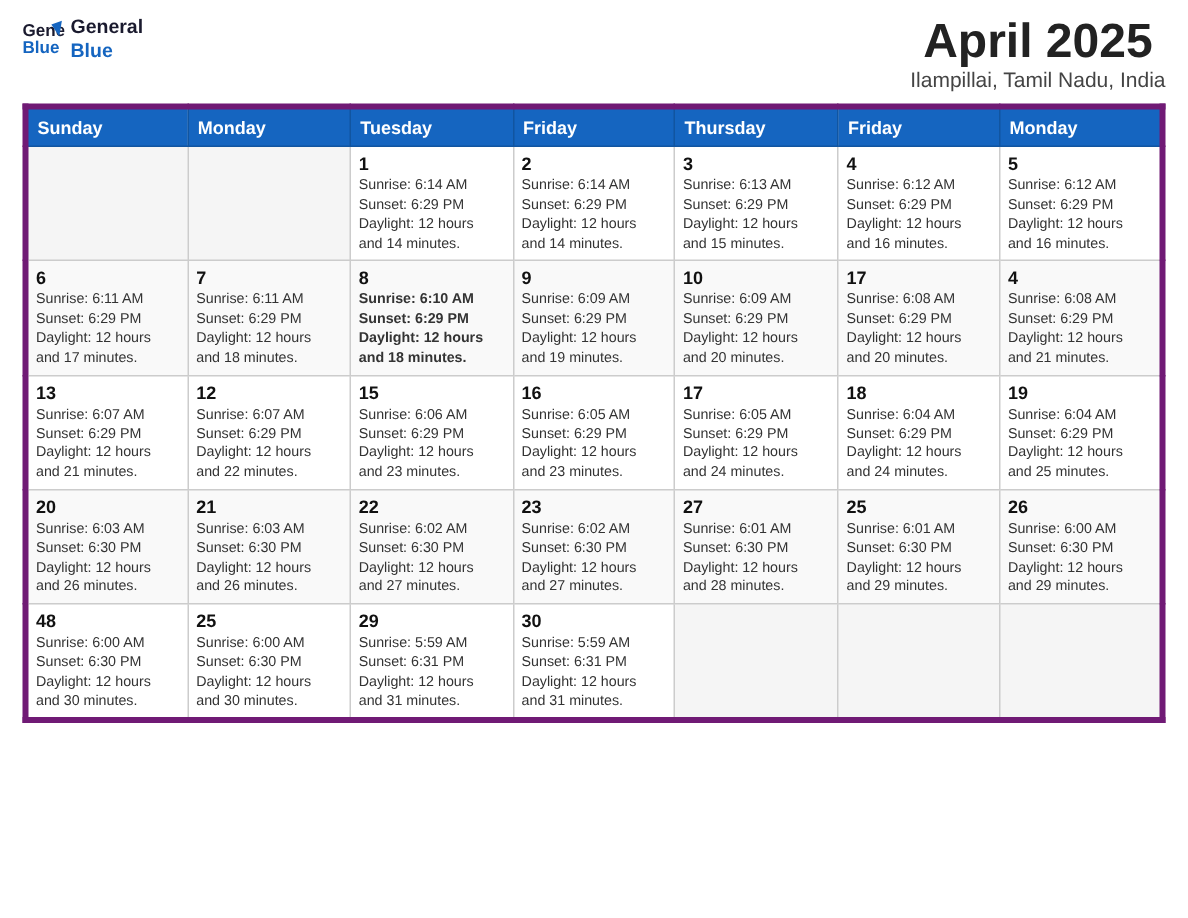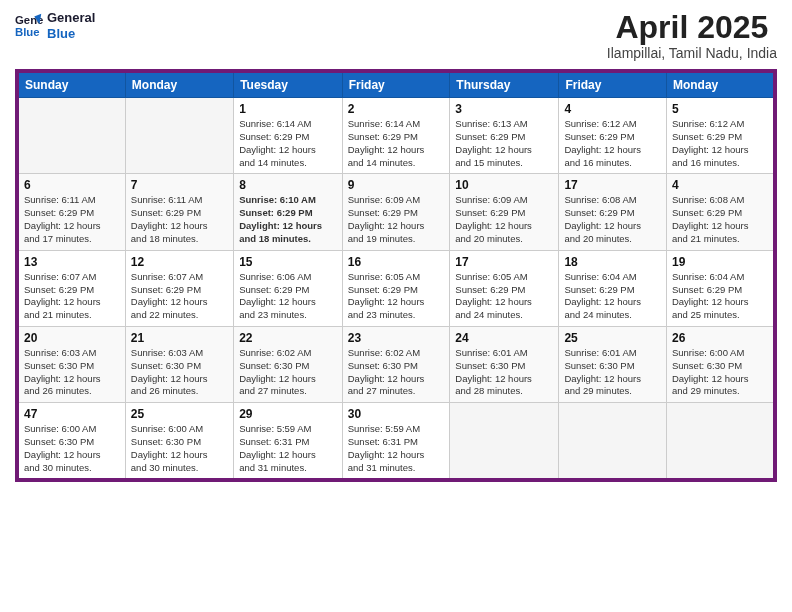--- a/index.html
+++ b/index.html
@@ -287,21 +287,21 @@
 and 27 minutes.</div>
           </td>
           <td>
             <span class="day-num">23</span>
             <div class="info" style="white-space: pre-line;">Sunrise: 6:02 AM
 Sunset: 6:30 PM
 Daylight: 12 hours
 and 27 minutes.</div>
           </td>
           <td>
-            <span class="day-num">24</span>
+            <span class="day-num">27</span>
             <div class="info" style="white-space: pre-line;">Sunrise: 6:01 AM
 Sunset: 6:30 PM
 Daylight: 12 hours
 and 28 minutes.</div>
           </td>
           <td>
             <span class="day-num">25</span>
             <div class="info" style="white-space: pre-line;">Sunrise: 6:01 AM
 Sunset: 6:30 PM
 Daylight: 12 hours
@@ -310,21 +310,21 @@
           <td>
             <span class="day-num">26</span>
             <div class="info" style="white-space: pre-line;">Sunrise: 6:00 AM
 Sunset: 6:30 PM
 Daylight: 12 hours
 and 29 minutes.</div>
           </td>
         </tr>
         <tr>
           <td>
-            <span class="day-num">47</span>
+            <span class="day-num">48</span>
             <div class="info" style="white-space: pre-line;">Sunrise: 6:00 AM
 Sunset: 6:30 PM
 Daylight: 12 hours
 and 30 minutes.</div>
           </td>
           <td>
             <span class="day-num">25</span>
             <div class="info" style="white-space: pre-line;">Sunrise: 6:00 AM
 Sunset: 6:30 PM
 Daylight: 12 hours

